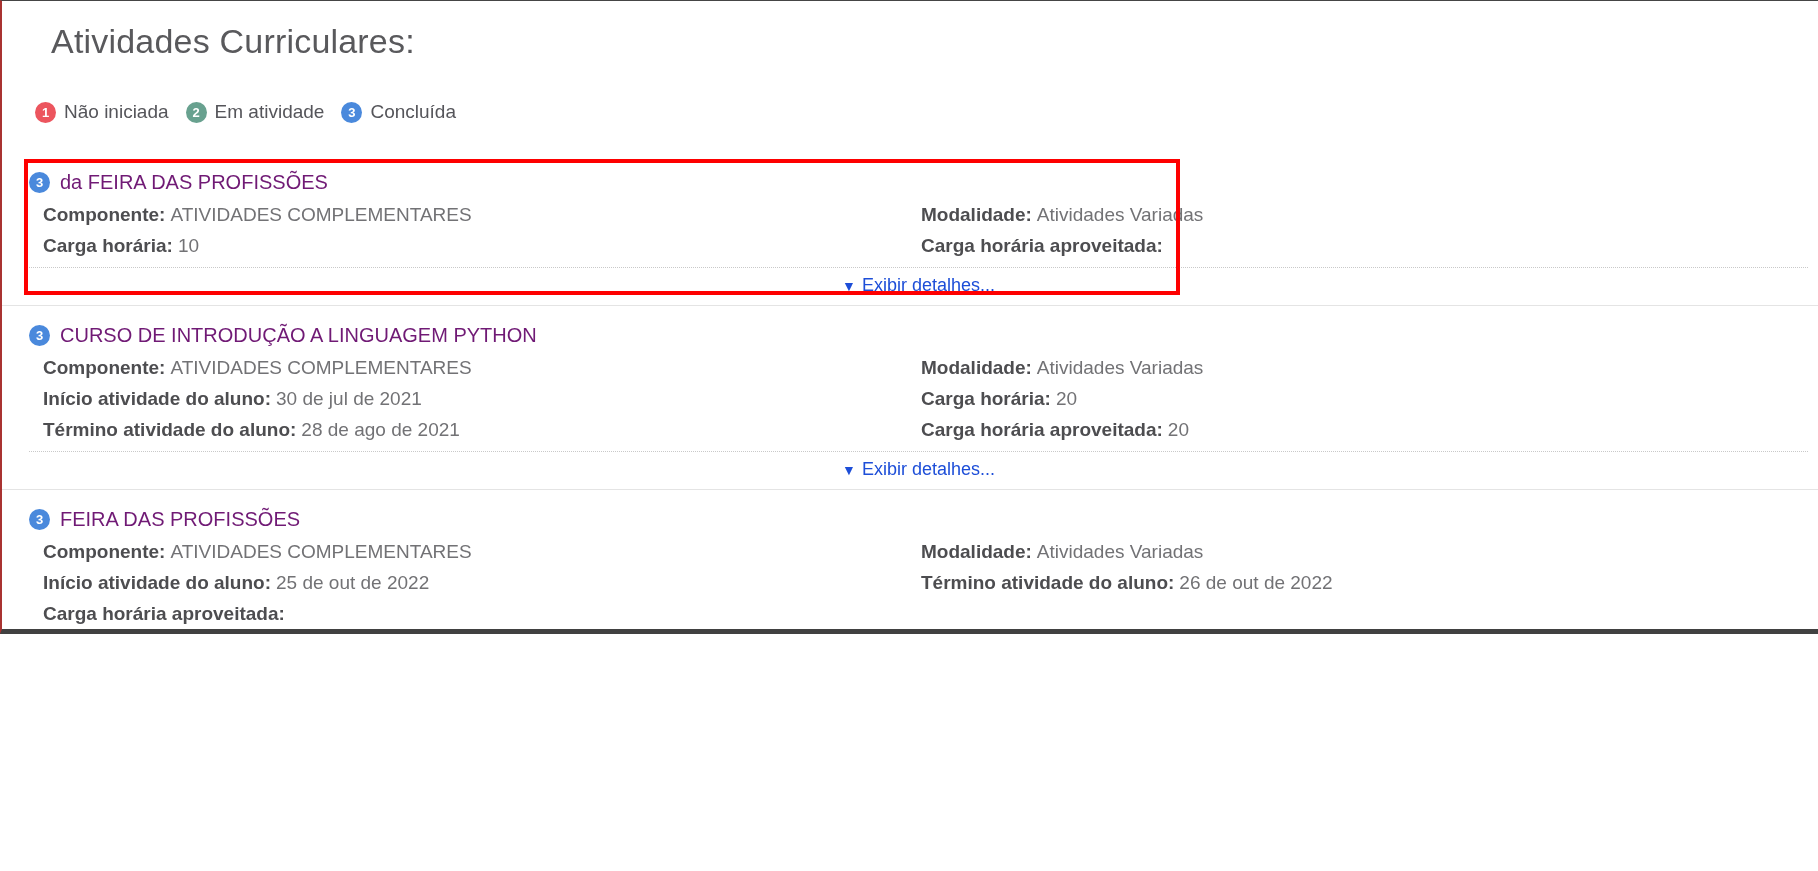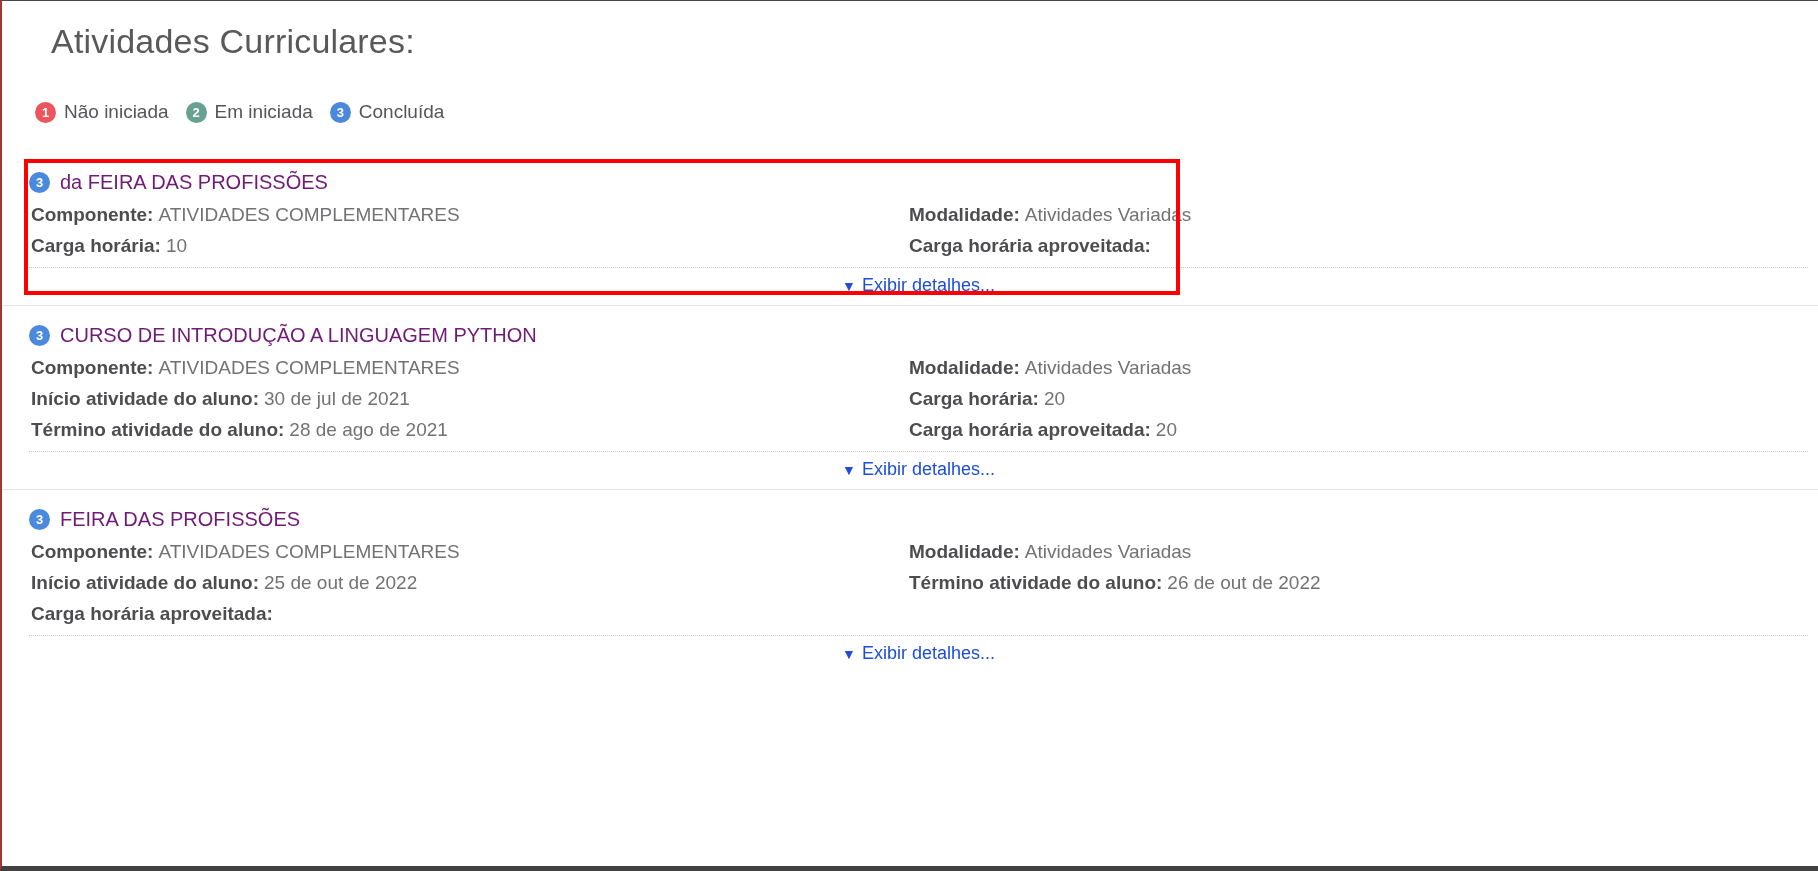--- a/index.html
+++ b/index.html
@@ -1,19 +1,19 @@
 <!DOCTYPE html>
 <html><head>
 <meta charset="utf-8">
 <style>
   * { margin:0; padding:0; box-sizing:border-box; }
   html,body { background:#fff; }
   body { font-family:"Liberation Sans", sans-serif; }
   .page {
-    position:relative; width:1818px; height:871px; overflow:hidden; background:#fff;
+    position:relative; width:1818px; height:634px; overflow:hidden; background:#fff;
     border-top:1px solid #454545; border-left:2px solid #a93331; border-bottom:5px solid #414141;
   }
   .page-title {
     margin:21px 0 0 49px; font-size:34px; font-weight:400; color:#59595c; letter-spacing:.2px;
   }
   
   .tabbar { margin-top:66px; padding-left:36px; border-bottom:1px solid #ececec; }
   .tab {
     display:inline-block; padding:0 16px 13px; font-size:19px; color:#3b9cb7;
     border-bottom:3px solid #3b9cb7; margin-bottom:-1px; cursor:pointer; text-decoration:none;
@@ -37,21 +37,21 @@
     flex:0 0 21px;
   }
   .legend-label { font-size:19px; color:#55555a;text-align:right; }
   
   .cards { margin-top:30px; }
   .card { position:relative; padding-top:14px; }
   .card + .card { }
   .card-sep { border-bottom:1px solid #e4e4e4; }
   .card-title-row { display:flex; align-items:center; gap:10px; padding-left:27px; height:30px; margin-bottom:2px; }
   .card-title { font-size:20px; color:#701a75; text-decoration:none; cursor:pointer; }
-  .rows { display:grid; grid-template-columns:878px 1fr; padding-left:29px; }
+  .rows { display:grid; grid-template-columns:878px 1fr; padding-left:41px; }
   .cell { line-height:31px; font-size:19px; color:#727275; white-space:nowrap; overflow:hidden; }
   .cell b { font-weight:700; color:#4d4d50; margin-right:5px; }
   .details-row { border-top:1px dotted #c9c9c9; margin:6px 10px 0 27px; text-align:center; padding:7px 0 9px; }
   .details-link { font-size:18px; color:#1d4ed8; text-decoration:none; cursor:pointer; }
   .details-link .tri { font-size:14px; margin-right:6px; }
   .highlight-box {
     position:absolute; left:22px; top:6px; width:1156px; height:136px;
     border:4px solid #fe0000; pointer-events:none; z-index:3;
   }
 </style>
@@ -64,21 +64,21 @@
 
 
 
   <div class="legend">
     <div class="legend-item">
       <span class="badge" style="background-color: rgb(236, 85, 94);">1</span>
       <span class="legend-label">Não iniciada</span>
     </div>
     <div class="legend-item">
       <span class="badge" style="background-color: rgb(104, 161, 143);">2</span>
-      <span class="legend-label">Em iniciada</span>
+      <span class="legend-label">Em atividade</span>
     </div>
     <div class="legend-item">
       <span class="badge" style="background-color: rgb(74, 137, 220);">3</span>
       <span class="legend-label">Concluída</span>
     </div>
   </div>
 
   <div class="cards">
 
     <section class="card card-sep">

